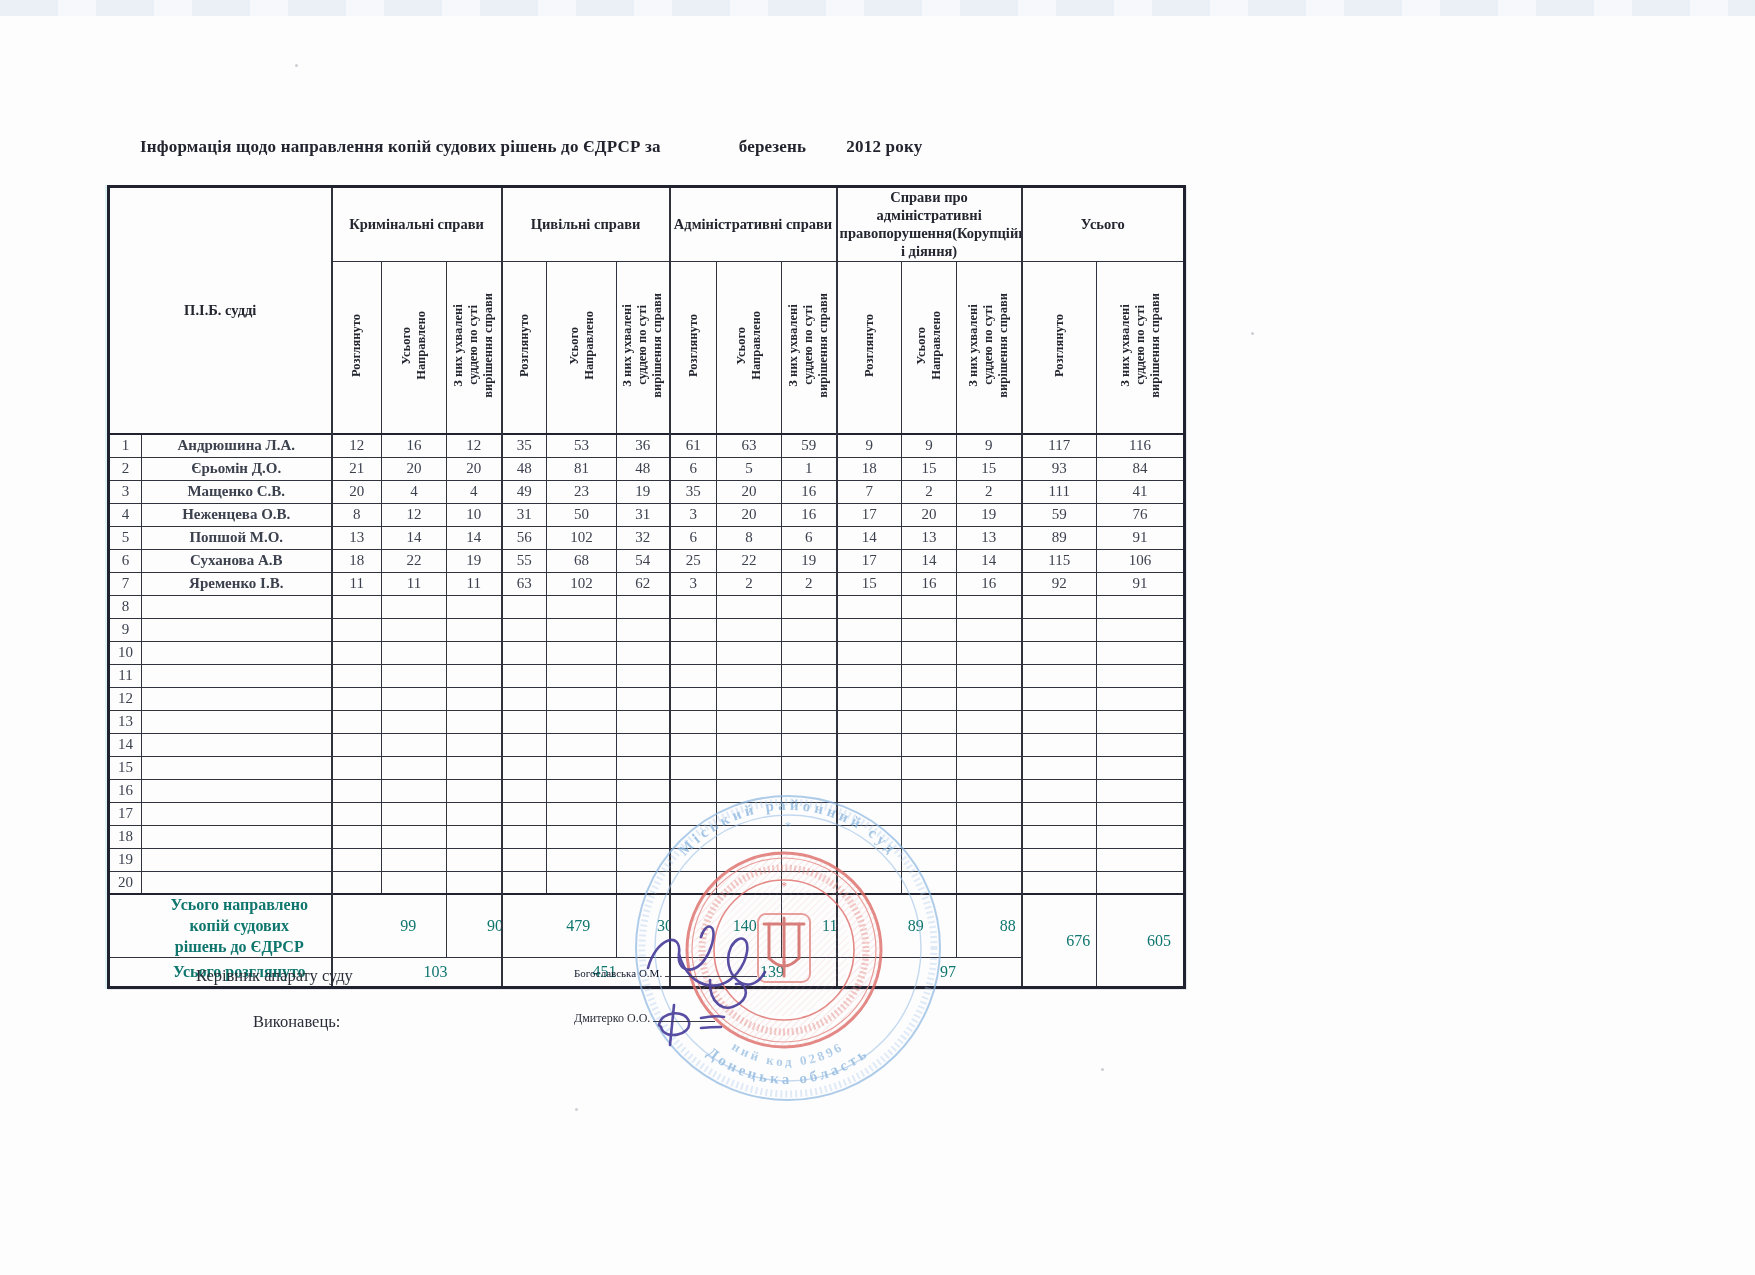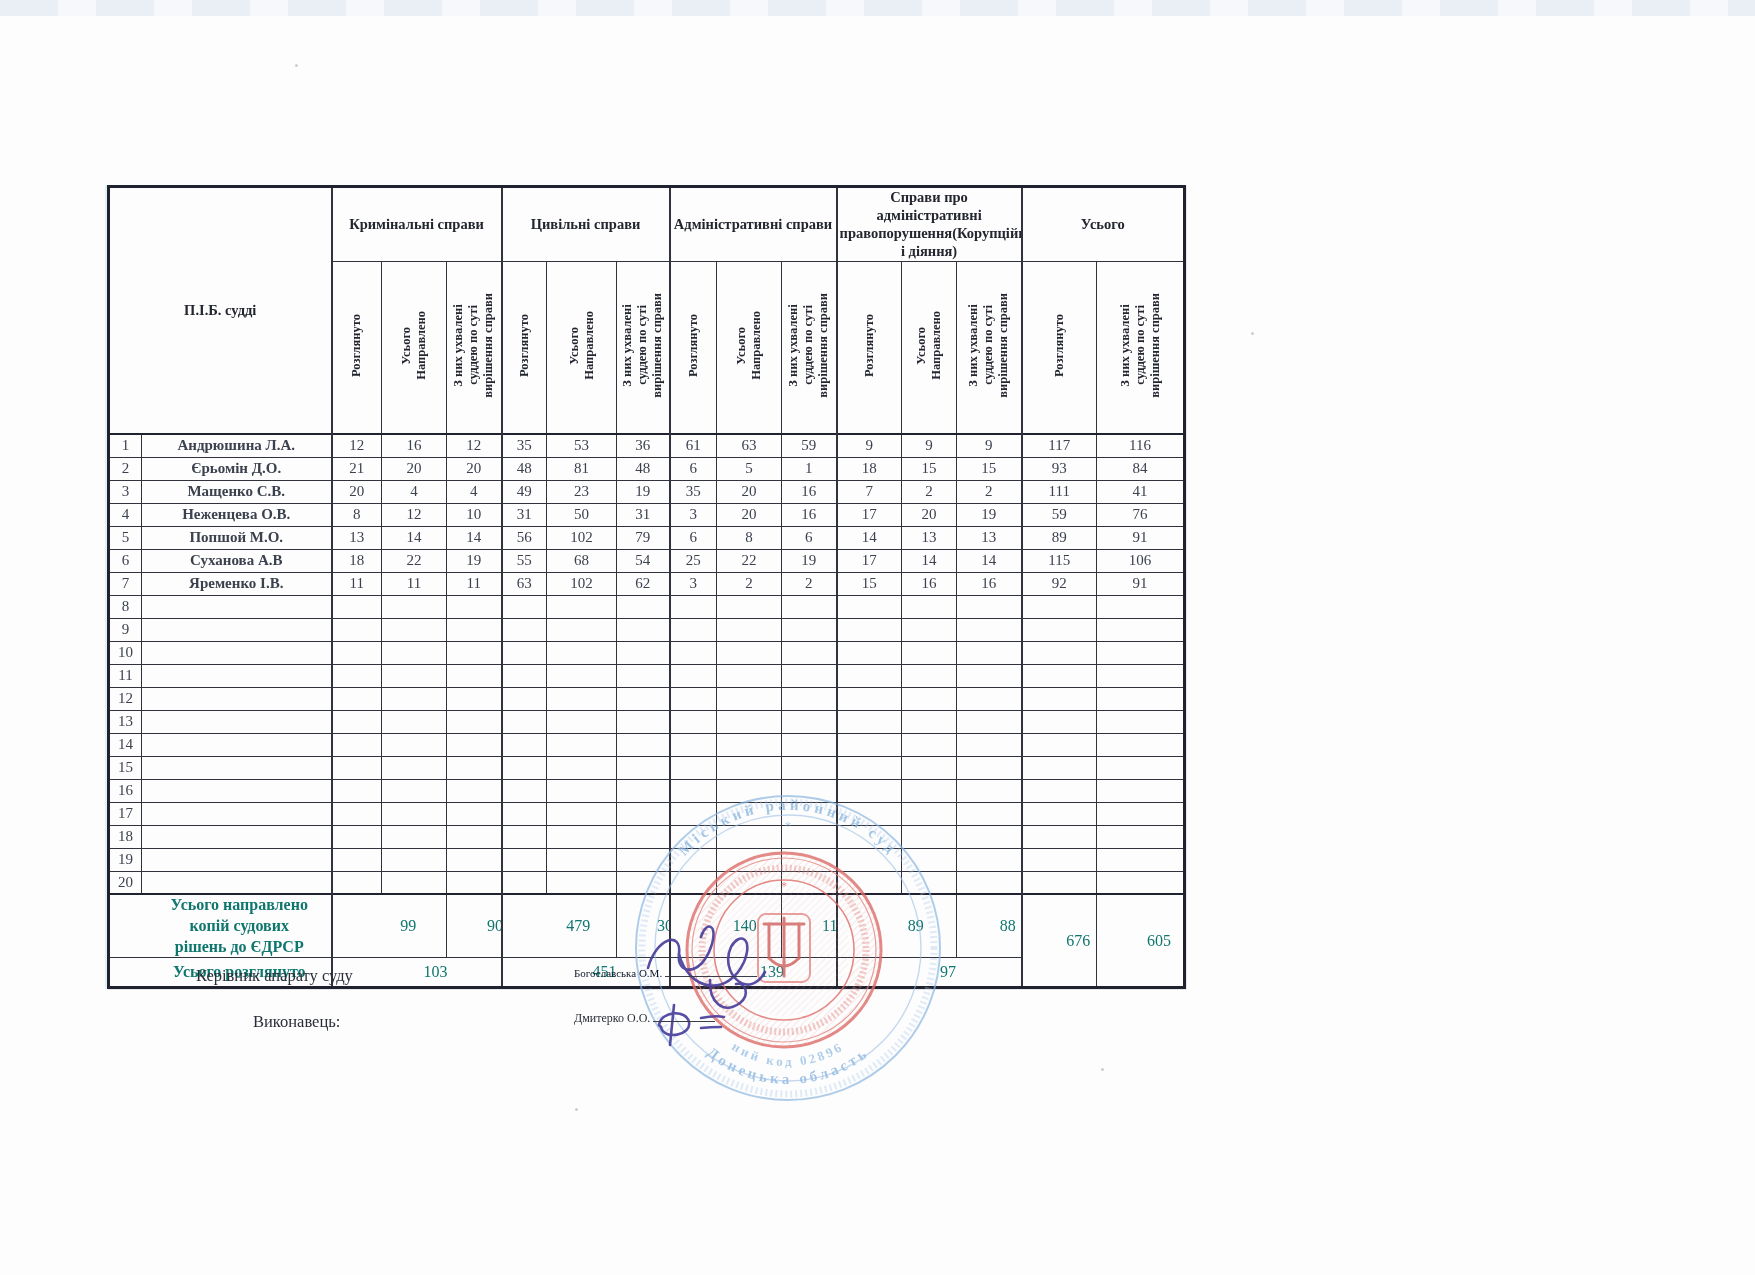--- a/index.html
+++ b/index.html
@@ -63,20 +63,23 @@
 <body>
 
 <div class="page">
 
   <div class="scan-strip"></div>
   <div class="speck" style="left:295px; top:64px;"></div>
   <div class="speck" style="left:1251px; top:332px;"></div>
   <div class="speck" style="left:575px; top:1108px;"></div>
   <div class="speck" style="left:1101px; top:1068px;"></div>
 
+  <div class="title-line">
+    <span>Інформація щодо направлення копій судових рішень до ЄДРСР за</span><span class="title-month">березень</span><span class="title-year">2012 року</span>
+  </div>
 
   <table class="doc" id="main-table">
       <colgroup>
         <col style="width: 33px;">
         <col style="width: 190px;">
         <col style="width: 50px;">
         <col style="width: 65px;">
         <col style="width: 55px;">
         <col style="width: 45px;">
         <col style="width: 70px;">
@@ -204,21 +207,21 @@
           <td>76</td>
         </tr>
         <tr>
           <td class="num">5</td>
           <td class="name">Попшой М.О.</td>
           <td class="gb">13</td>
           <td>14</td>
           <td>14</td>
           <td class="gb">56</td>
           <td>102</td>
-          <td>79</td>
+          <td>32</td>
           <td class="gb">6</td>
           <td>8</td>
           <td>6</td>
           <td class="gb">14</td>
           <td>13</td>
           <td>13</td>
           <td class="gb">89</td>
           <td>91</td>
         </tr>
         <tr>

